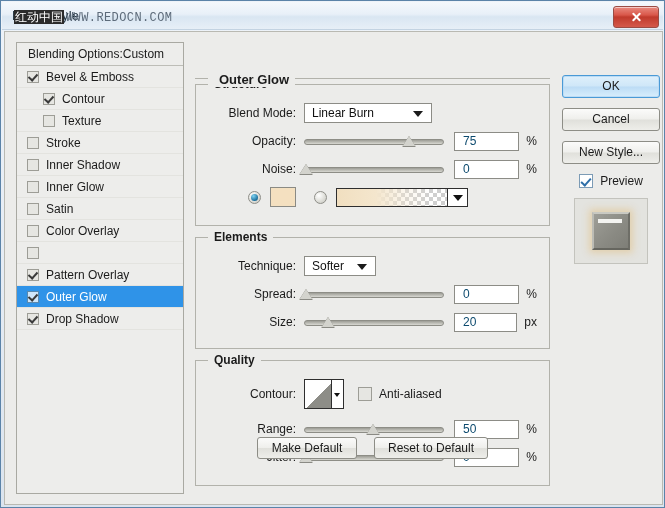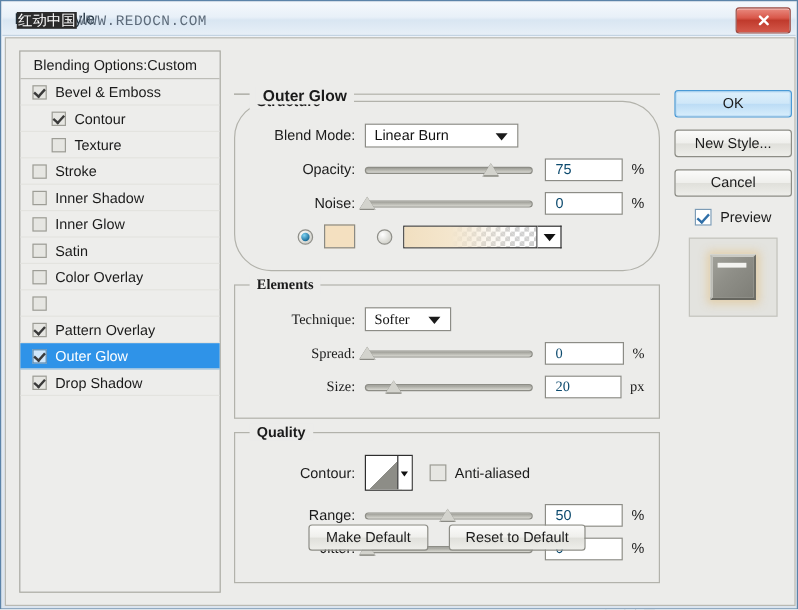--- a/index.html
+++ b/index.html
@@ -611,21 +611,21 @@
           <span>Drop Shadow</span>
         </div>
       </div>
 
       <div class="outer-rule-left"></div>
       <div class="outer-rule"></div>
       <div class="outer-title">Outer Glow</div>
 
       <div class="main-panel" style="top:52px;">
 
-        <div class="group" style="padding:16px 12px 12px 12px;border-radius:31px;">
+        <div class="group" style="padding:16px 12px 12px 12px;">
           <span class="glabel">Structure</span>
 
           <div class="row">
             <span class="rlabel" style="width:88px;">Blend Mode:</span>
             <div class="select" style="width:128px;">
               <span>Linear Burn</span>
               <span class="arrow"></span>
             </div>
           </div>
 
@@ -657,21 +657,21 @@
               <span style="display:flex;align-items:center;margin-left:9px;">
                 <span class="grad-box">
                     <span class="grad-fill"></span>
                   </span>
                 <span class="grad-arrow-btn"></span>
               </span>
             </span>
           </div>
         </div>
 
-        <div class="group" style="padding:16px 12px 10px 12px;font-family:Liberation Serif, serif;">
+        <div class="group" style="padding:16px 12px 10px 12px;">
           <span class="glabel">Elements</span>
 
           <div class="row">
             <span class="rlabel" style="width:88px;">Technique:</span>
             <div class="select" style="width:72px;">
               <span>Softer</span>
               <span class="arrow"></span>
             </div>
           </div>
 
@@ -733,22 +733,22 @@
         </div>
       </div>
 
       <div class="defaults-row">
         <div class="btn btn-make">Make Default</div>
         <div class="btn btn-reset">Reset to Default</div>
       </div>
 
       <div class="right-col">
         <div class="btn btn-wide btn-ok">OK</div>
+        <div class="btn btn-wide">Cancel</div>
         <div class="btn btn-wide">New Style...</div>
-        <div class="btn btn-wide">Cancel</div>
 
         <div class="preview-row">
           <span class="preview-cbox"></span>
           <span class="preview-label">Preview</span>
         </div>
 
         <div class="thumb">
           <div class="chip"></div>
         </div>
       </div>

